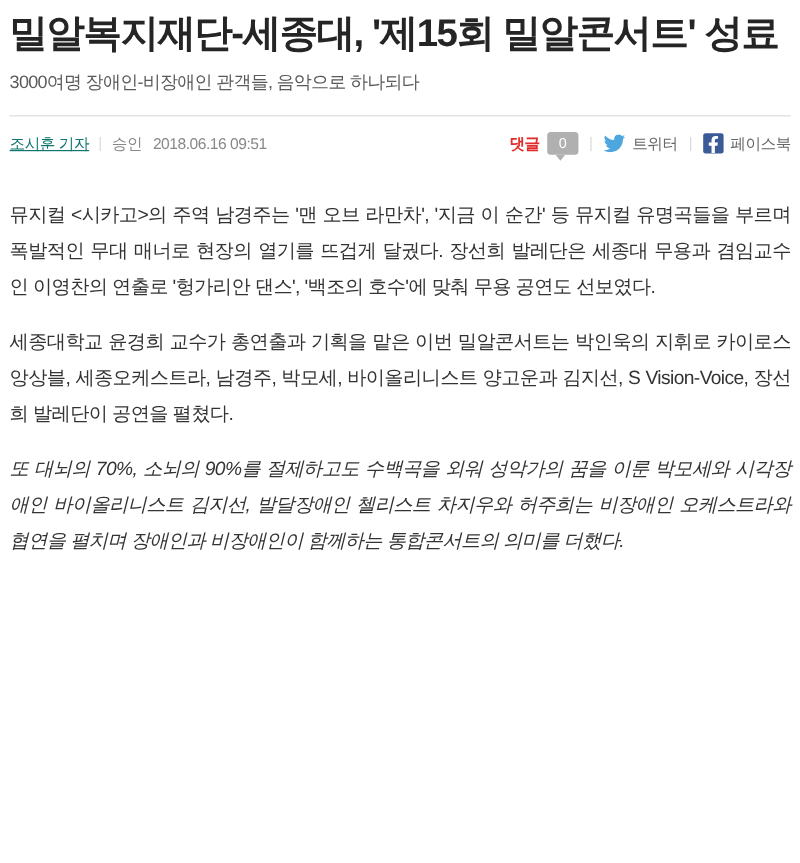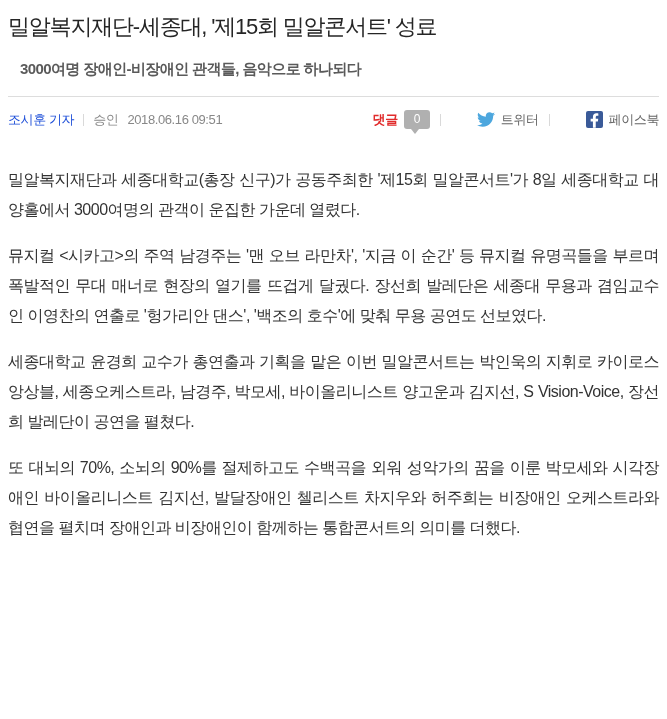--- a/index.html
+++ b/index.html
@@ -6,68 +6,67 @@
   html, body { background: #ffffff; }
   body {
     width: 667px;
     font-family: "Liberation Sans", "DejaVu Sans", sans-serif;
     color: #333;
   }
   .page { padding: 6px 8px 0 8px; }
 
   
   h1.title {
-    font-size: 22px;
+    font-size: 32px;
     line-height: 38px;
-    font-weight: 400;
+    font-weight: 700;
     letter-spacing: -1.2px;
     color: #252525;
     margin: 2px 0 13px 0;
   }
   h2.subtitle {
     font-size: 15px;
     line-height: 20px;
-    font-weight: 700;
+    font-weight: 400;
     letter-spacing: -0.6px;
     color: #5a5a5a;
-    margin: 0 0 17px 12px;
+    margin: 0 0 17px 0;
   }
   .rule {
     border: 0;
     border-top: 1px solid #ddd;
     height: 0;
   }
 
   
   .byline-row {
     display: flex;
     align-items: center;
     justify-content: space-between;
     padding: 13px 0 14px 0;
     font-size: 13px;
     letter-spacing: -0.4px;
     color: #888;
   }
   .byline-left { display: flex; align-items: center; gap: 9px; }
-  .byline-left .reporter { color: #1d4ed8; }
+  .byline-left .reporter { color: #0f766e; text-decoration: underline; }
   .vsep {
     display: inline-block;
     width: 1px; height: 12px;
     background: #d9d9d9;
   }
   .byline-right { display: flex; align-items: center; gap: 10px; }
   .share-link {
     display: inline-flex;
     align-items: center;
     gap: 6px;
     text-decoration: none;
     color: #666;
     font-size: 13px;
     cursor: pointer;
-    margin-left: 26px;
   }
   .comment-label {
     color: #e12b2b;
     font-weight: 700;
   }
   .comment-badge {
     position: relative;
     display: inline-block;
     min-width: 26px;
     padding: 2px 8px 3px 8px;
@@ -100,21 +99,21 @@
   article { margin-top: 22px; }
   article p {
     font-size: 16px;
     line-height: 30px;
     letter-spacing: -0.5px;
     color: #333;
     text-align: justify;
     word-break: break-all;
     margin: 0 0 16px 0;
   }
-  article p:last-child { margin-bottom: 0; }
+  article p:last-child { margin-bottom: 0; font-style: italic; }
 </style>
 </head>
 <body>
 
 <div class="page">
 
   <header>
     <h1 class="title">밀알복지재단-세종대, '제15회 밀알콘서트' 성료</h1>
     <h2 class="subtitle">3000여명 장애인-비장애인 관객들, 음악으로 하나되다</h2>
   </header>
@@ -149,19 +148,18 @@
           <svg class="icon-svg" width="9" height="15" viewBox="0 0 320 512" aria-hidden="true">
             <path fill="#ffffff" d="M279.14 288l14.22-92.66h-88.91v-60.13c0-25.35 12.42-50.06 52.24-50.06h40.42V6.26S260.43 0 225.36 0c-73.22 0-121.08 44.38-121.08 124.72v70.62H22.89V288h81.39v224h100.17V288z"></path>
           </svg>
         </span>
         <span>페이스북</span>
       </a>
     </div>
   </div>
 
   <article>
-    <p>밀알복지재단과 세종대학교(총장 신구)가 공동주최한 '제15회 밀알콘서트'가 8일 세종대학교 대양홀에서 3000여명의 관객이 운집한 가운데 열렸다.</p>
     <p>뮤지컬 &lt;시카고&gt;의 주역 남경주는 '맨 오브 라만차', '지금 이 순간' 등 뮤지컬 유명곡들을 부르며 폭발적인 무대 매너로 현장의 열기를 뜨겁게 달궜다. 장선희 발레단은 세종대 무용과 겸임교수인 이영찬의 연출로 '헝가리안 댄스', '백조의 호수'에 맞춰 무용 공연도 선보였다.</p>
     <p>세종대학교 윤경희 교수가 총연출과 기획을 맡은 이번 밀알콘서트는 박인욱의 지휘로 카이로스앙상블, 세종오케스트라, 남경주, 박모세, 바이올리니스트 양고운과 김지선, S Vision-Voice, 장선희 발레단이 공연을 펼쳤다.</p>
     <p>또 대뇌의 70%, 소뇌의 90%를 절제하고도 수백곡을 외워 성악가의 꿈을 이룬 박모세와 시각장애인 바이올리니스트 김지선, 발달장애인 첼리스트 차지우와 허주희는 비장애인 오케스트라와 협연을 펼치며 장애인과 비장애인이 함께하는 통합콘서트의 의미를 더했다.</p>
   </article>
 
 </div>
 
 </body></html>

